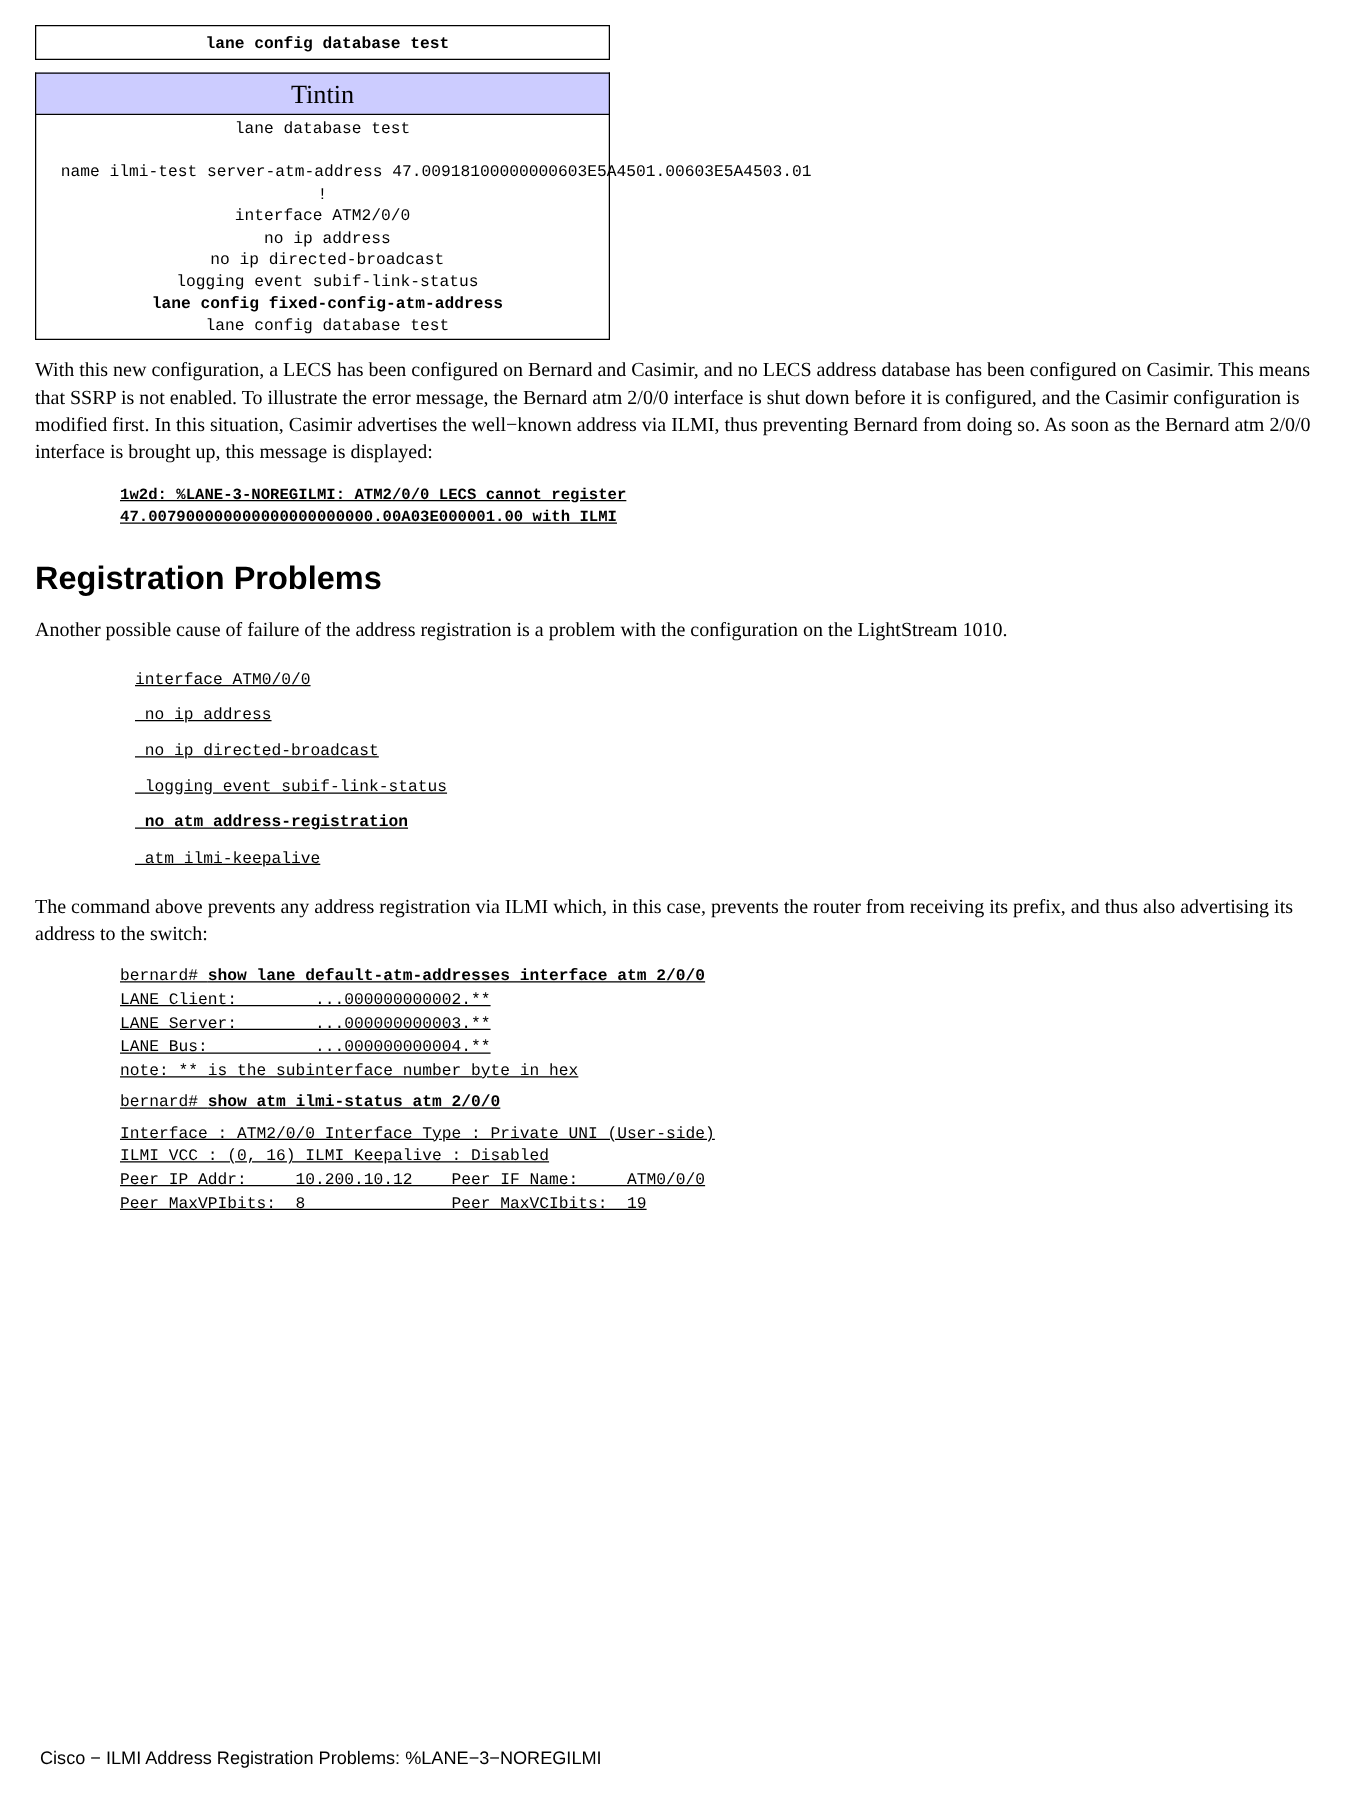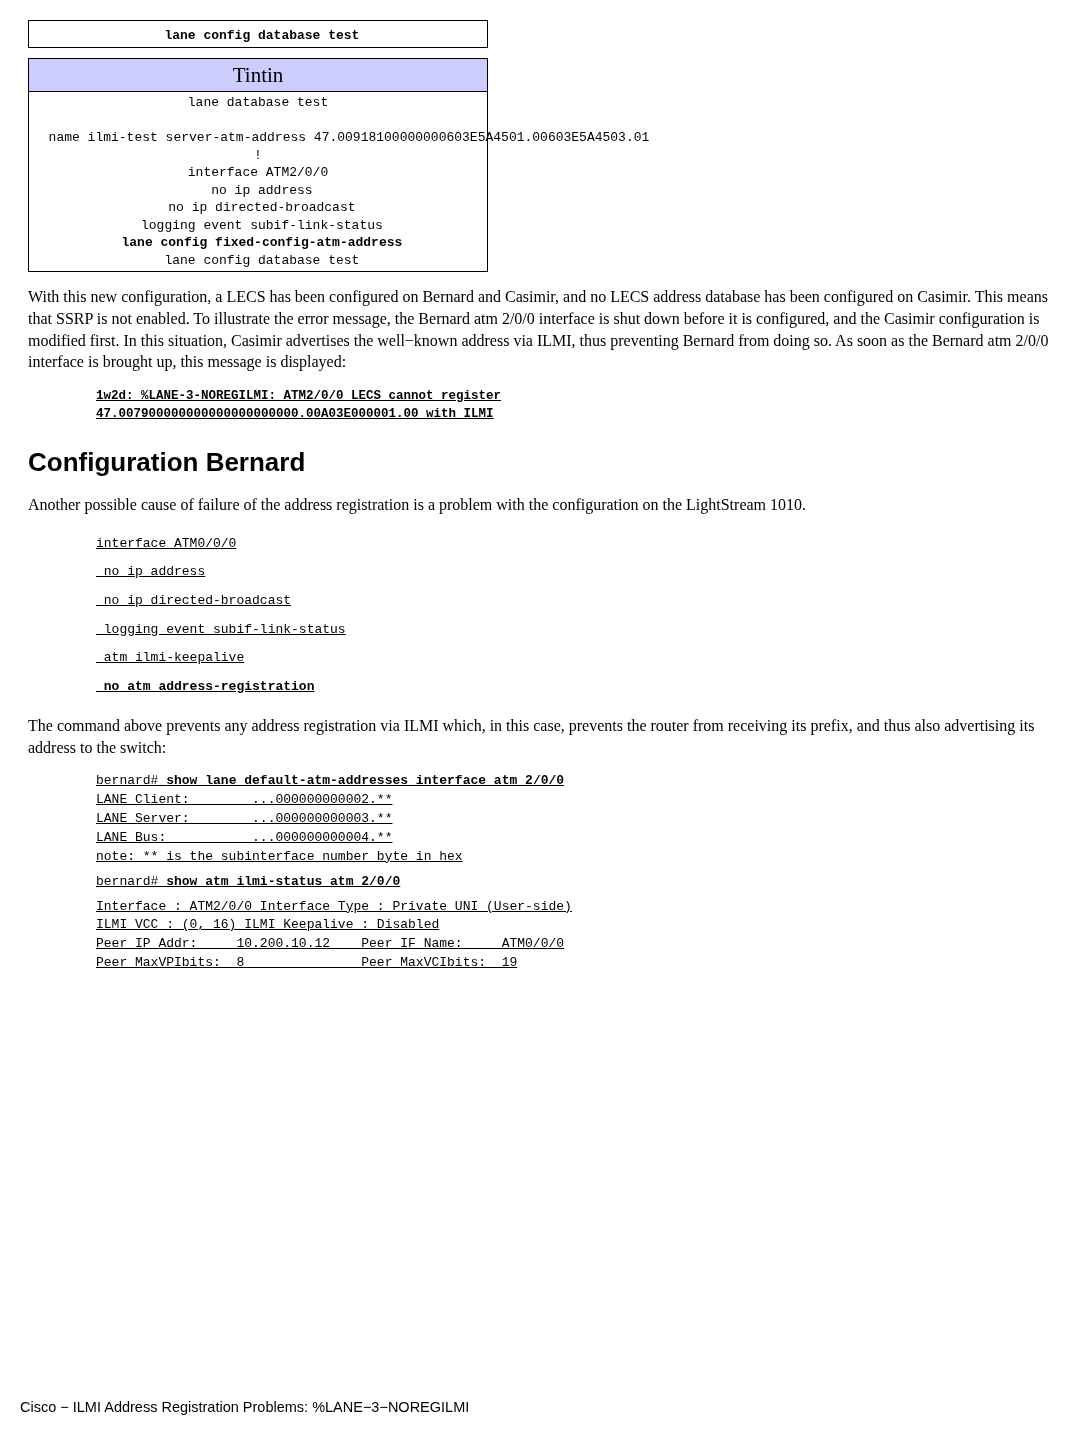--- a/index.html
+++ b/index.html
@@ -62,25 +62,26 @@
     margin-top: 10px;
     margin-bottom: 10px;
     text-decoration: underline;
   }
   .indent-block .mono,
   .indent-block .mono-small {
     line-height: 1.45;
   }
   .indent-block-wide .mono {
     line-height: 2.2;
+    margin-left: 12px;
   }
   .footer {
     position: absolute;
     top: 1398px;
-    left: 20px;
+    left: 32px;
     font-family: Arial, Helvetica, sans-serif;
     font-size: 14.5px;
   }
   .spacer6 { height: 6px; }
 </style>
 </head>
 <body>
 
 <table class="cfg" style="margin-bottom:10px;">
   <tbody>
@@ -114,31 +115,31 @@
 </tbody>
   </table>
 
 <p class="body">With this new configuration, a LECS has been configured on Bernard and Casimir, and no LECS address database has been configured on Casimir. This means that SSRP is not enabled. To illustrate the error message, the Bernard atm 2/0/0 interface is shut down before it is configured, and the Casimir configuration is modified first. In this situation, Casimir advertises the well−known address via ILMI, thus preventing Bernard from doing so. As soon as the Bernard atm 2/0/0 interface is brought up, this message is displayed:</p>
 
 <div class="indent-block">
   <div class="mono-small bold">1w2d: %LANE-3-NOREGILMI: ATM2/0/0 LECS cannot register</div>
   <div class="mono-small bold">47.007900000000000000000000.00A03E000001.00 with ILMI</div>
 </div>
 
-<h2 class="section">Configuration Bernard</h2>
+<h2 class="section">Registration Problems</h2>
 
 <p class="body">Another possible cause of failure of the address registration is a problem with the configuration on the LightStream 1010.</p>
 
 <div class="indent-block indent-block-wide">
   <div class="mono">interface ATM0/0/0</div>
   <div class="mono"> no ip address</div>
   <div class="mono"> no ip directed-broadcast</div>
   <div class="mono"> logging event subif-link-status</div>
+  <div class="mono bold"> no atm address-registration</div>
   <div class="mono"> atm ilmi-keepalive</div>
-  <div class="mono bold"> no atm address-registration</div>
 </div>
 
 <p class="body">The command above prevents any address registration via ILMI which, in this case, prevents the router from receiving its prefix, and thus also advertising its address to the switch:</p>
 
 <div class="indent-block">
   <div class="mono"><span>bernard# </span><span class="bold">show lane default-atm-addresses interface atm 2/0/0</span></div>
   <div class="mono">LANE Client:        ...000000000002.**</div>
   <div class="mono">LANE Server:        ...000000000003.**</div>
   <div class="mono">LANE Bus:           ...000000000004.**</div>
   <div class="mono">note: ** is the subinterface number byte in hex</div>

